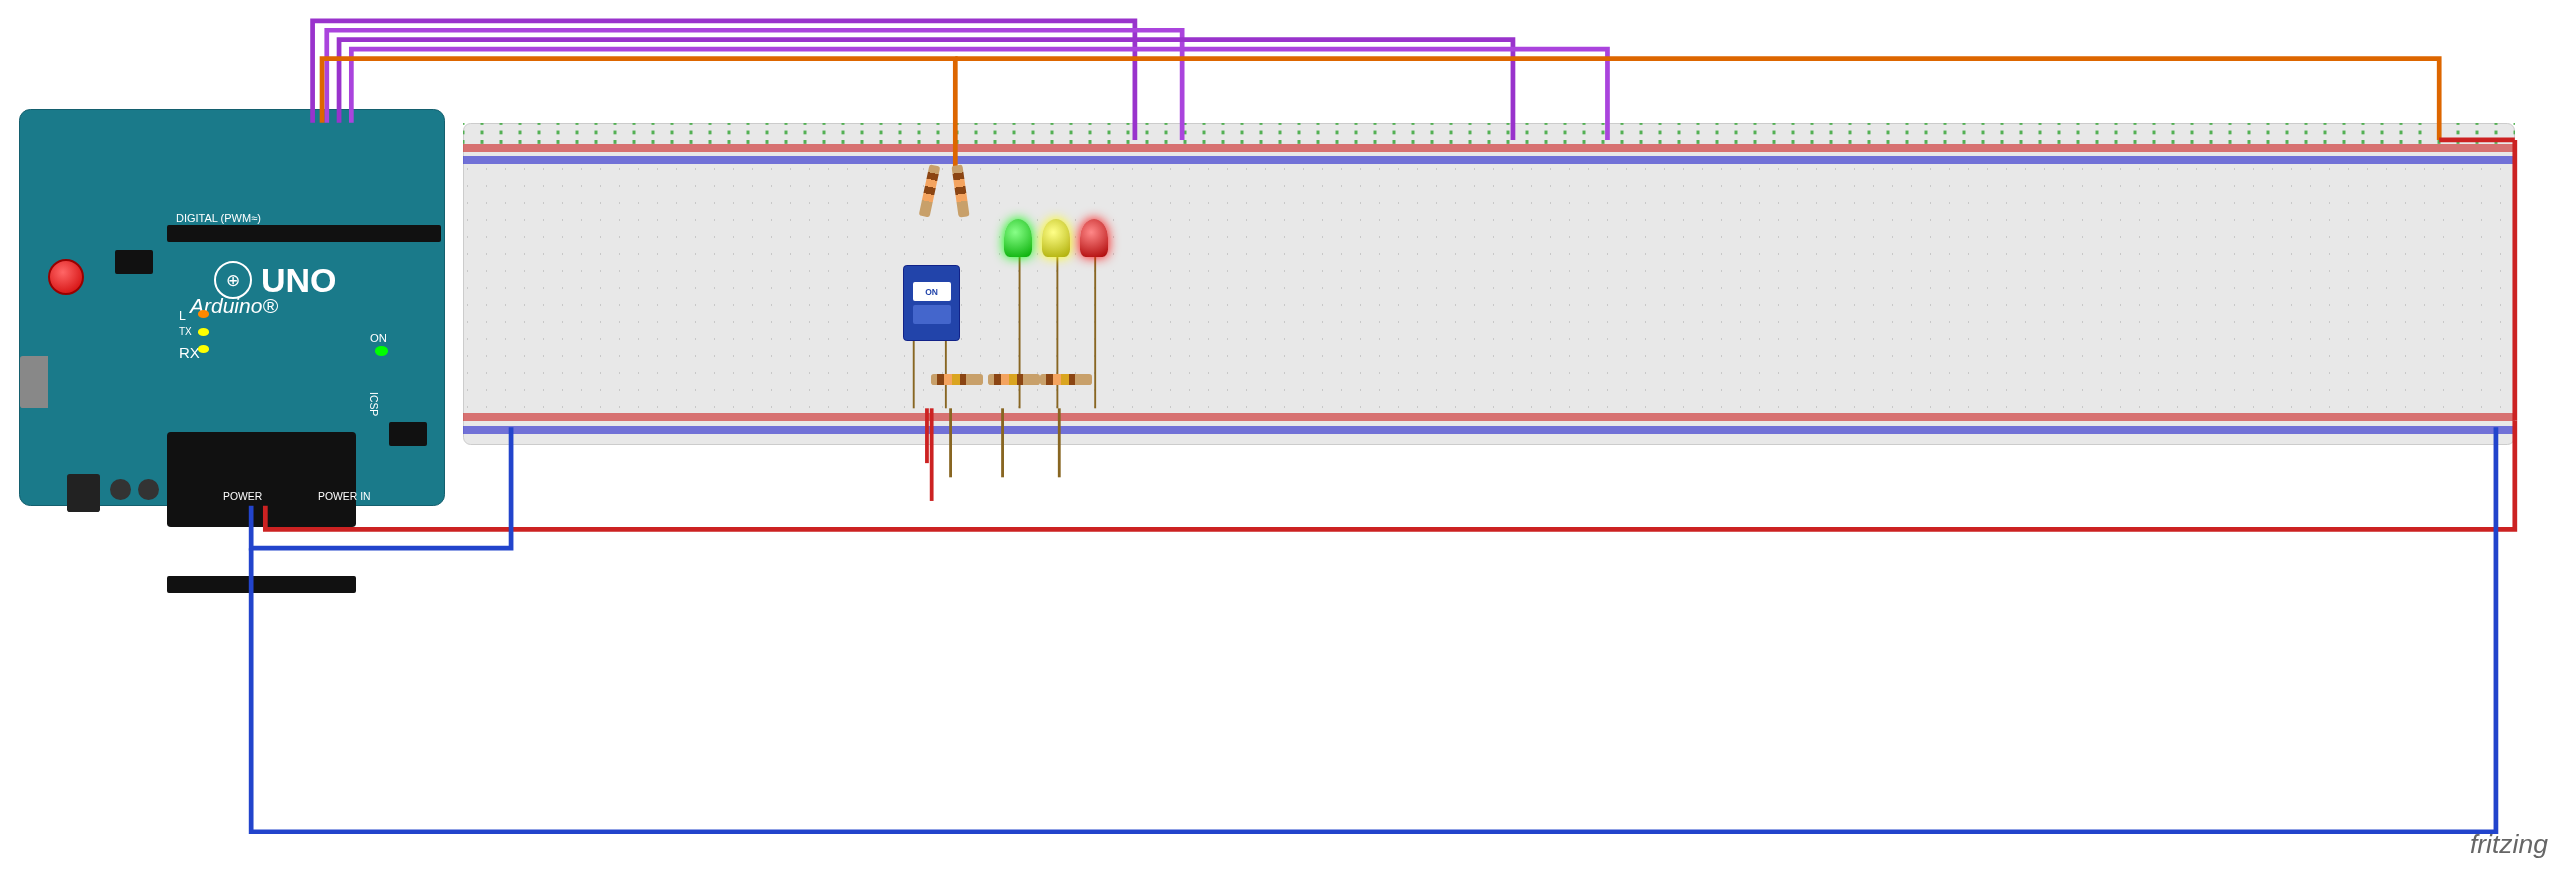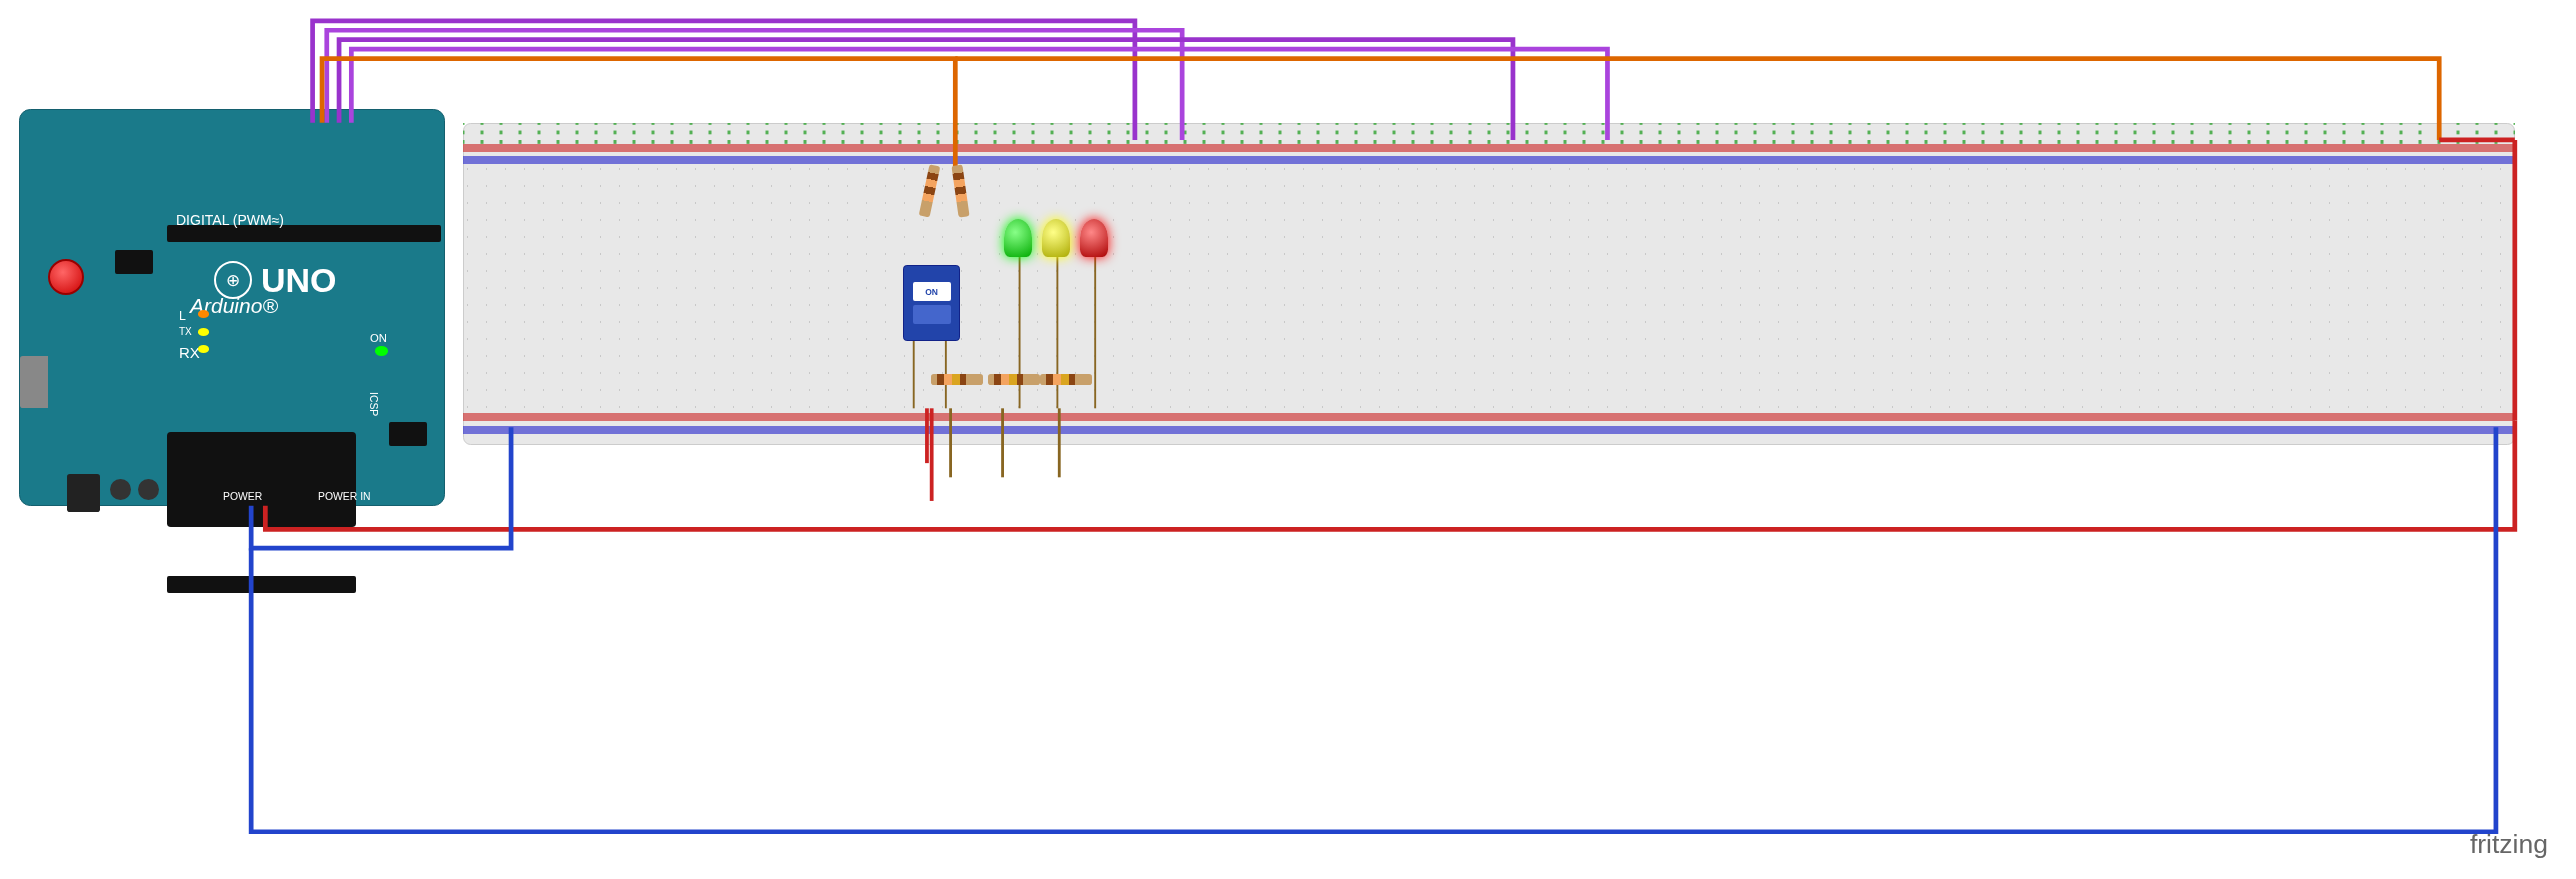--- a/index.html
+++ b/index.html
@@ -158,20 +158,21 @@
       box-shadow: 0 0 11.3px #ff0000;
     }
 
     
     .fritzing-watermark {
       position: absolute;
       right: 28px;
       bottom: 19px;
       font-size: 26.5px;
       color: #666;
+      font-style: italic;
     }
 
     
     .reset-button {
       position: absolute;
       left: 28px;
       top: 149px;
       width: 36px;
       height: 36px;
       background: radial-gradient(circle at 40% 35%, #ff6666, #cc0000);
@@ -303,21 +304,21 @@
     <div class="icsp2"></div>
 
     <div class="arduino-chip"></div>
 
     <div class="pin-header-analog"></div>
 
     <span style="position:absolute; left:203px; top:381px; color:white; font-size:10.4px;text-align:right;">POWER</span>
 
     <span style="position:absolute; left:298px; top:381px; color:white; font-size:10.4px;">POWER IN</span>
 
-    <span style="position:absolute; left:156px; top:102px; color:white; font-size:14px;">DIGITAL (PWM≈)</span>
+    <span style="position:absolute; left:156px; top:102px; color:white; font-size:11px;">DIGITAL (PWM≈)</span>
 
     <div style="position:absolute; left:0px; top:246px; width:28px; height:52px; background:#888; border-radius:2.8px 0 0 2.8px;"></div>
     <div style="position:absolute; left:47px; top:364px; width:33px; height:38px; background:#222; border-radius:2.8px;"></div>
 
     <div style="position:absolute; left:90px; top:369px; width:21px; height:21px; background:#333; border-radius:50%;"></div>
     <div style="position:absolute; left:118px; top:369px; width:21px; height:21px; background:#333; border-radius:50%;"></div>
   </div>
 
   <svg class="wires-svg" viewBox="0 0 2724 930" width="2576" height="879">
 

